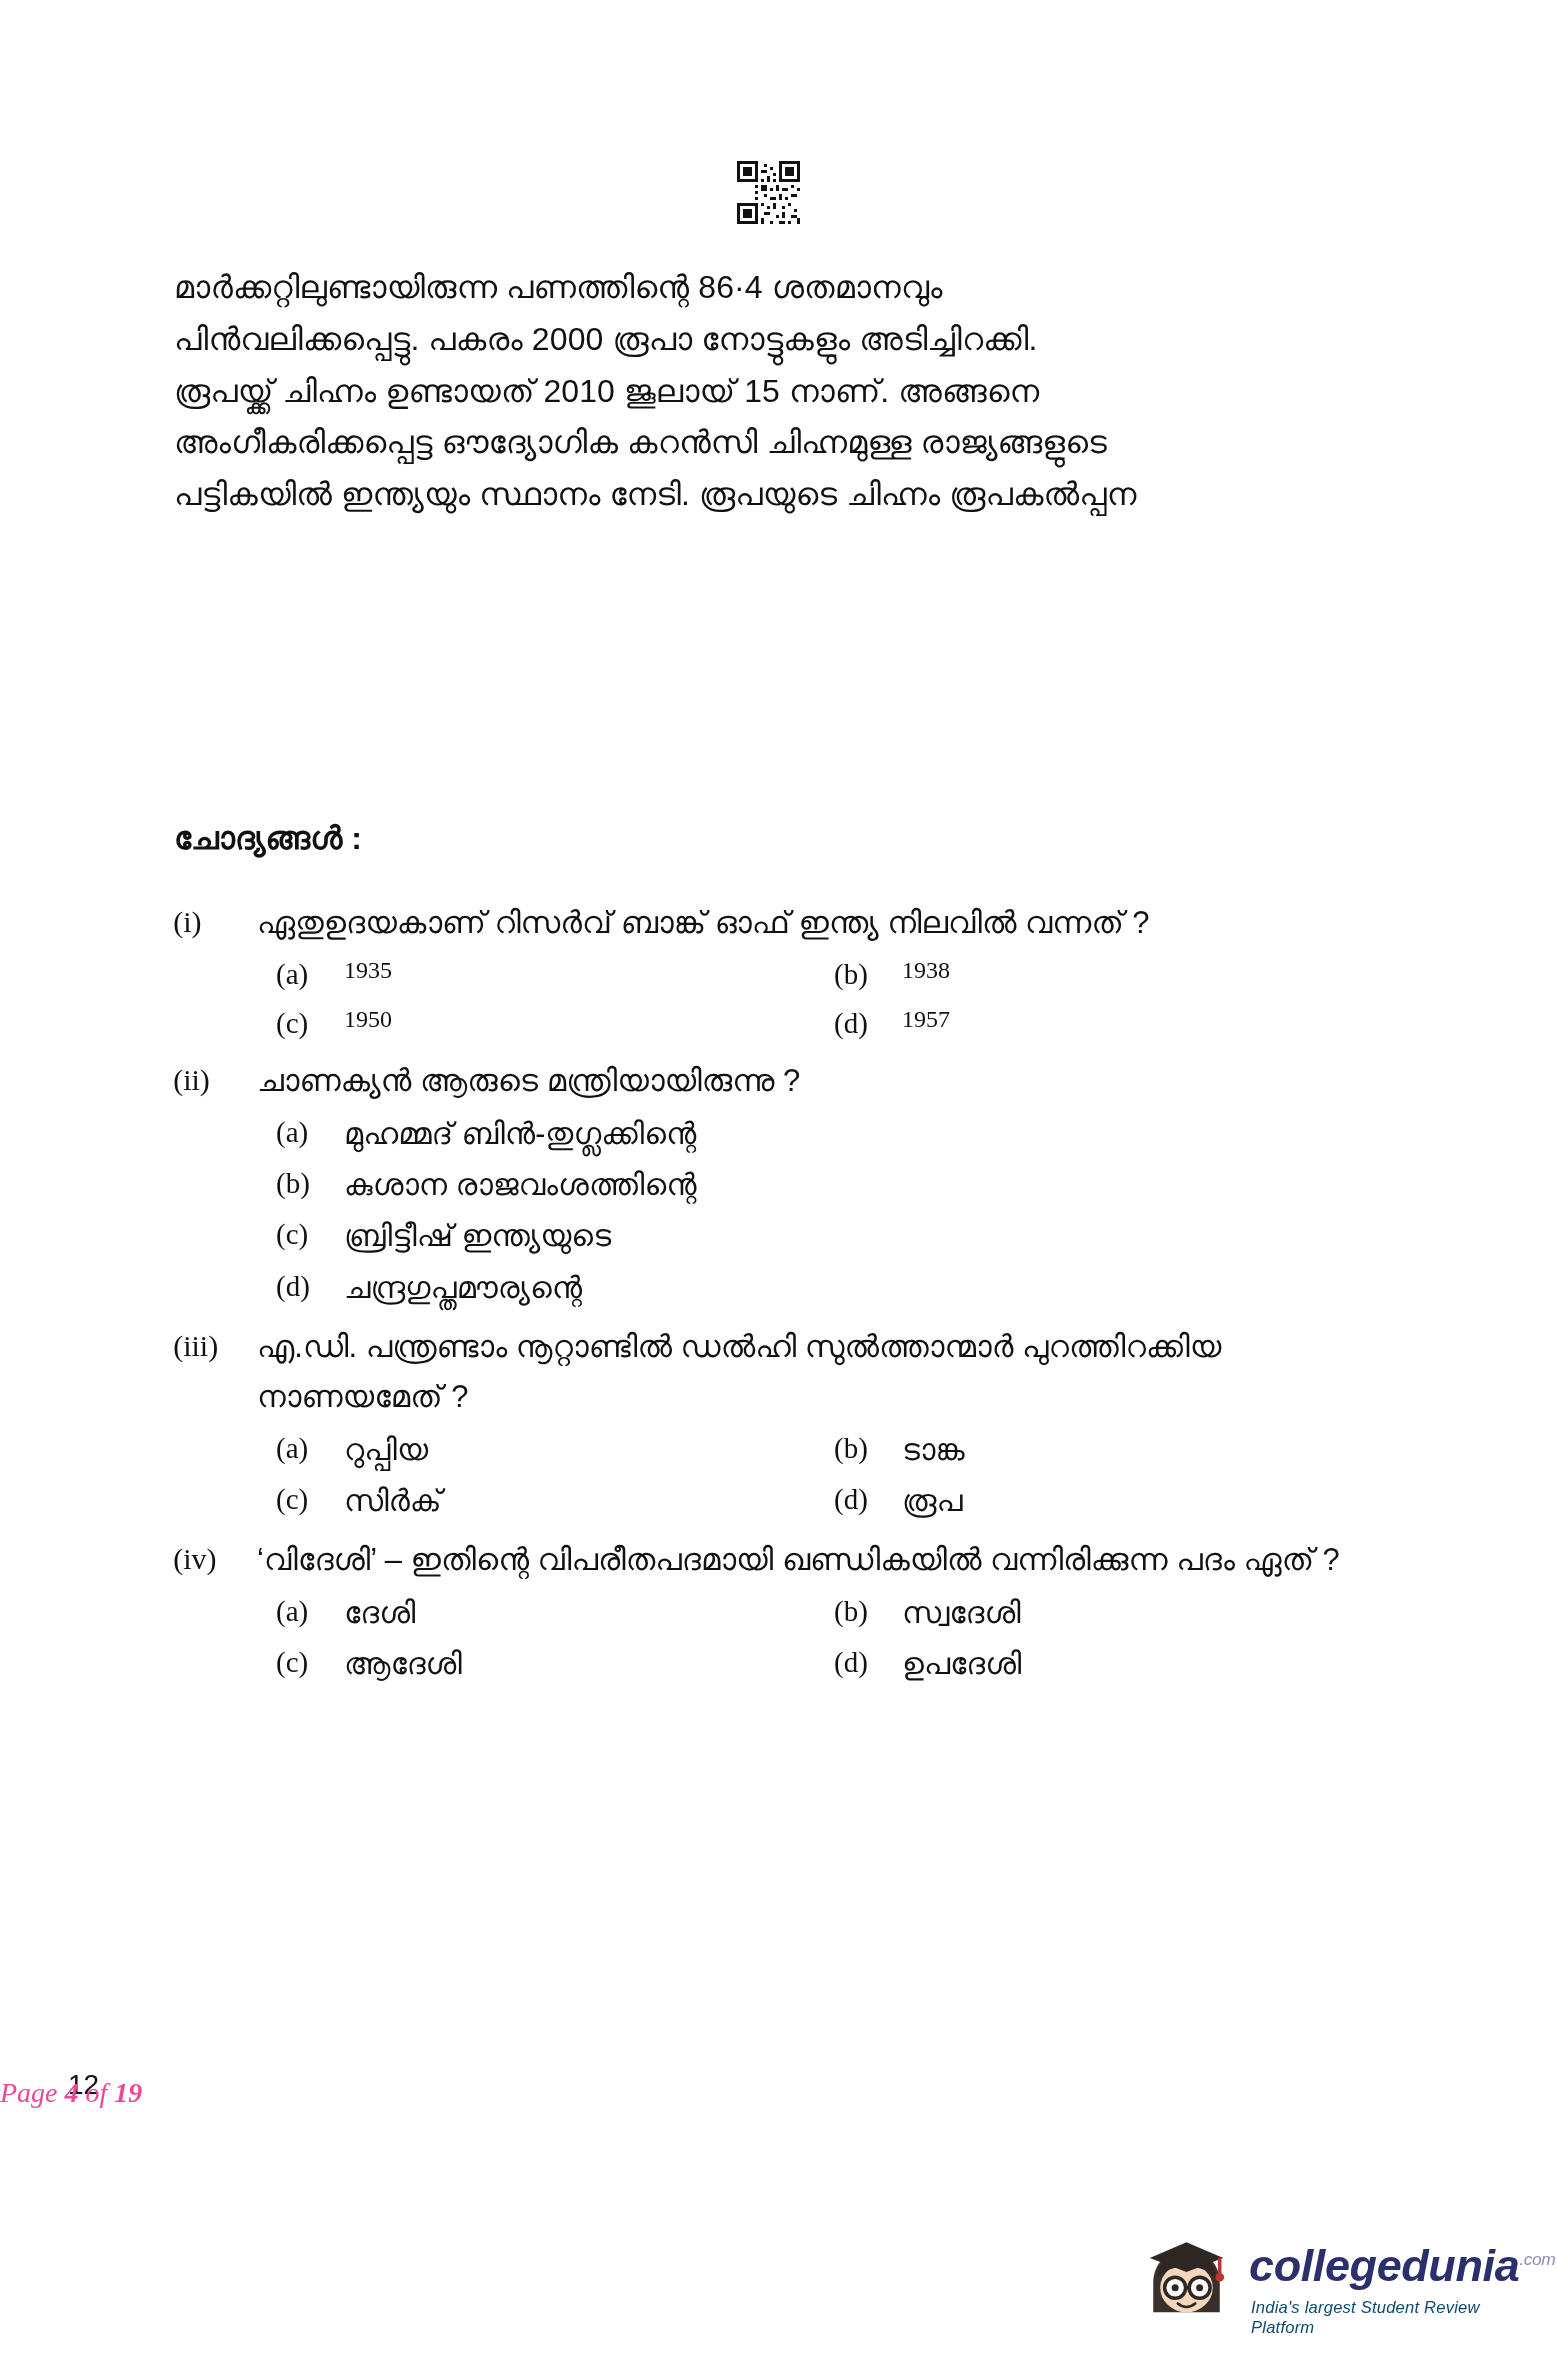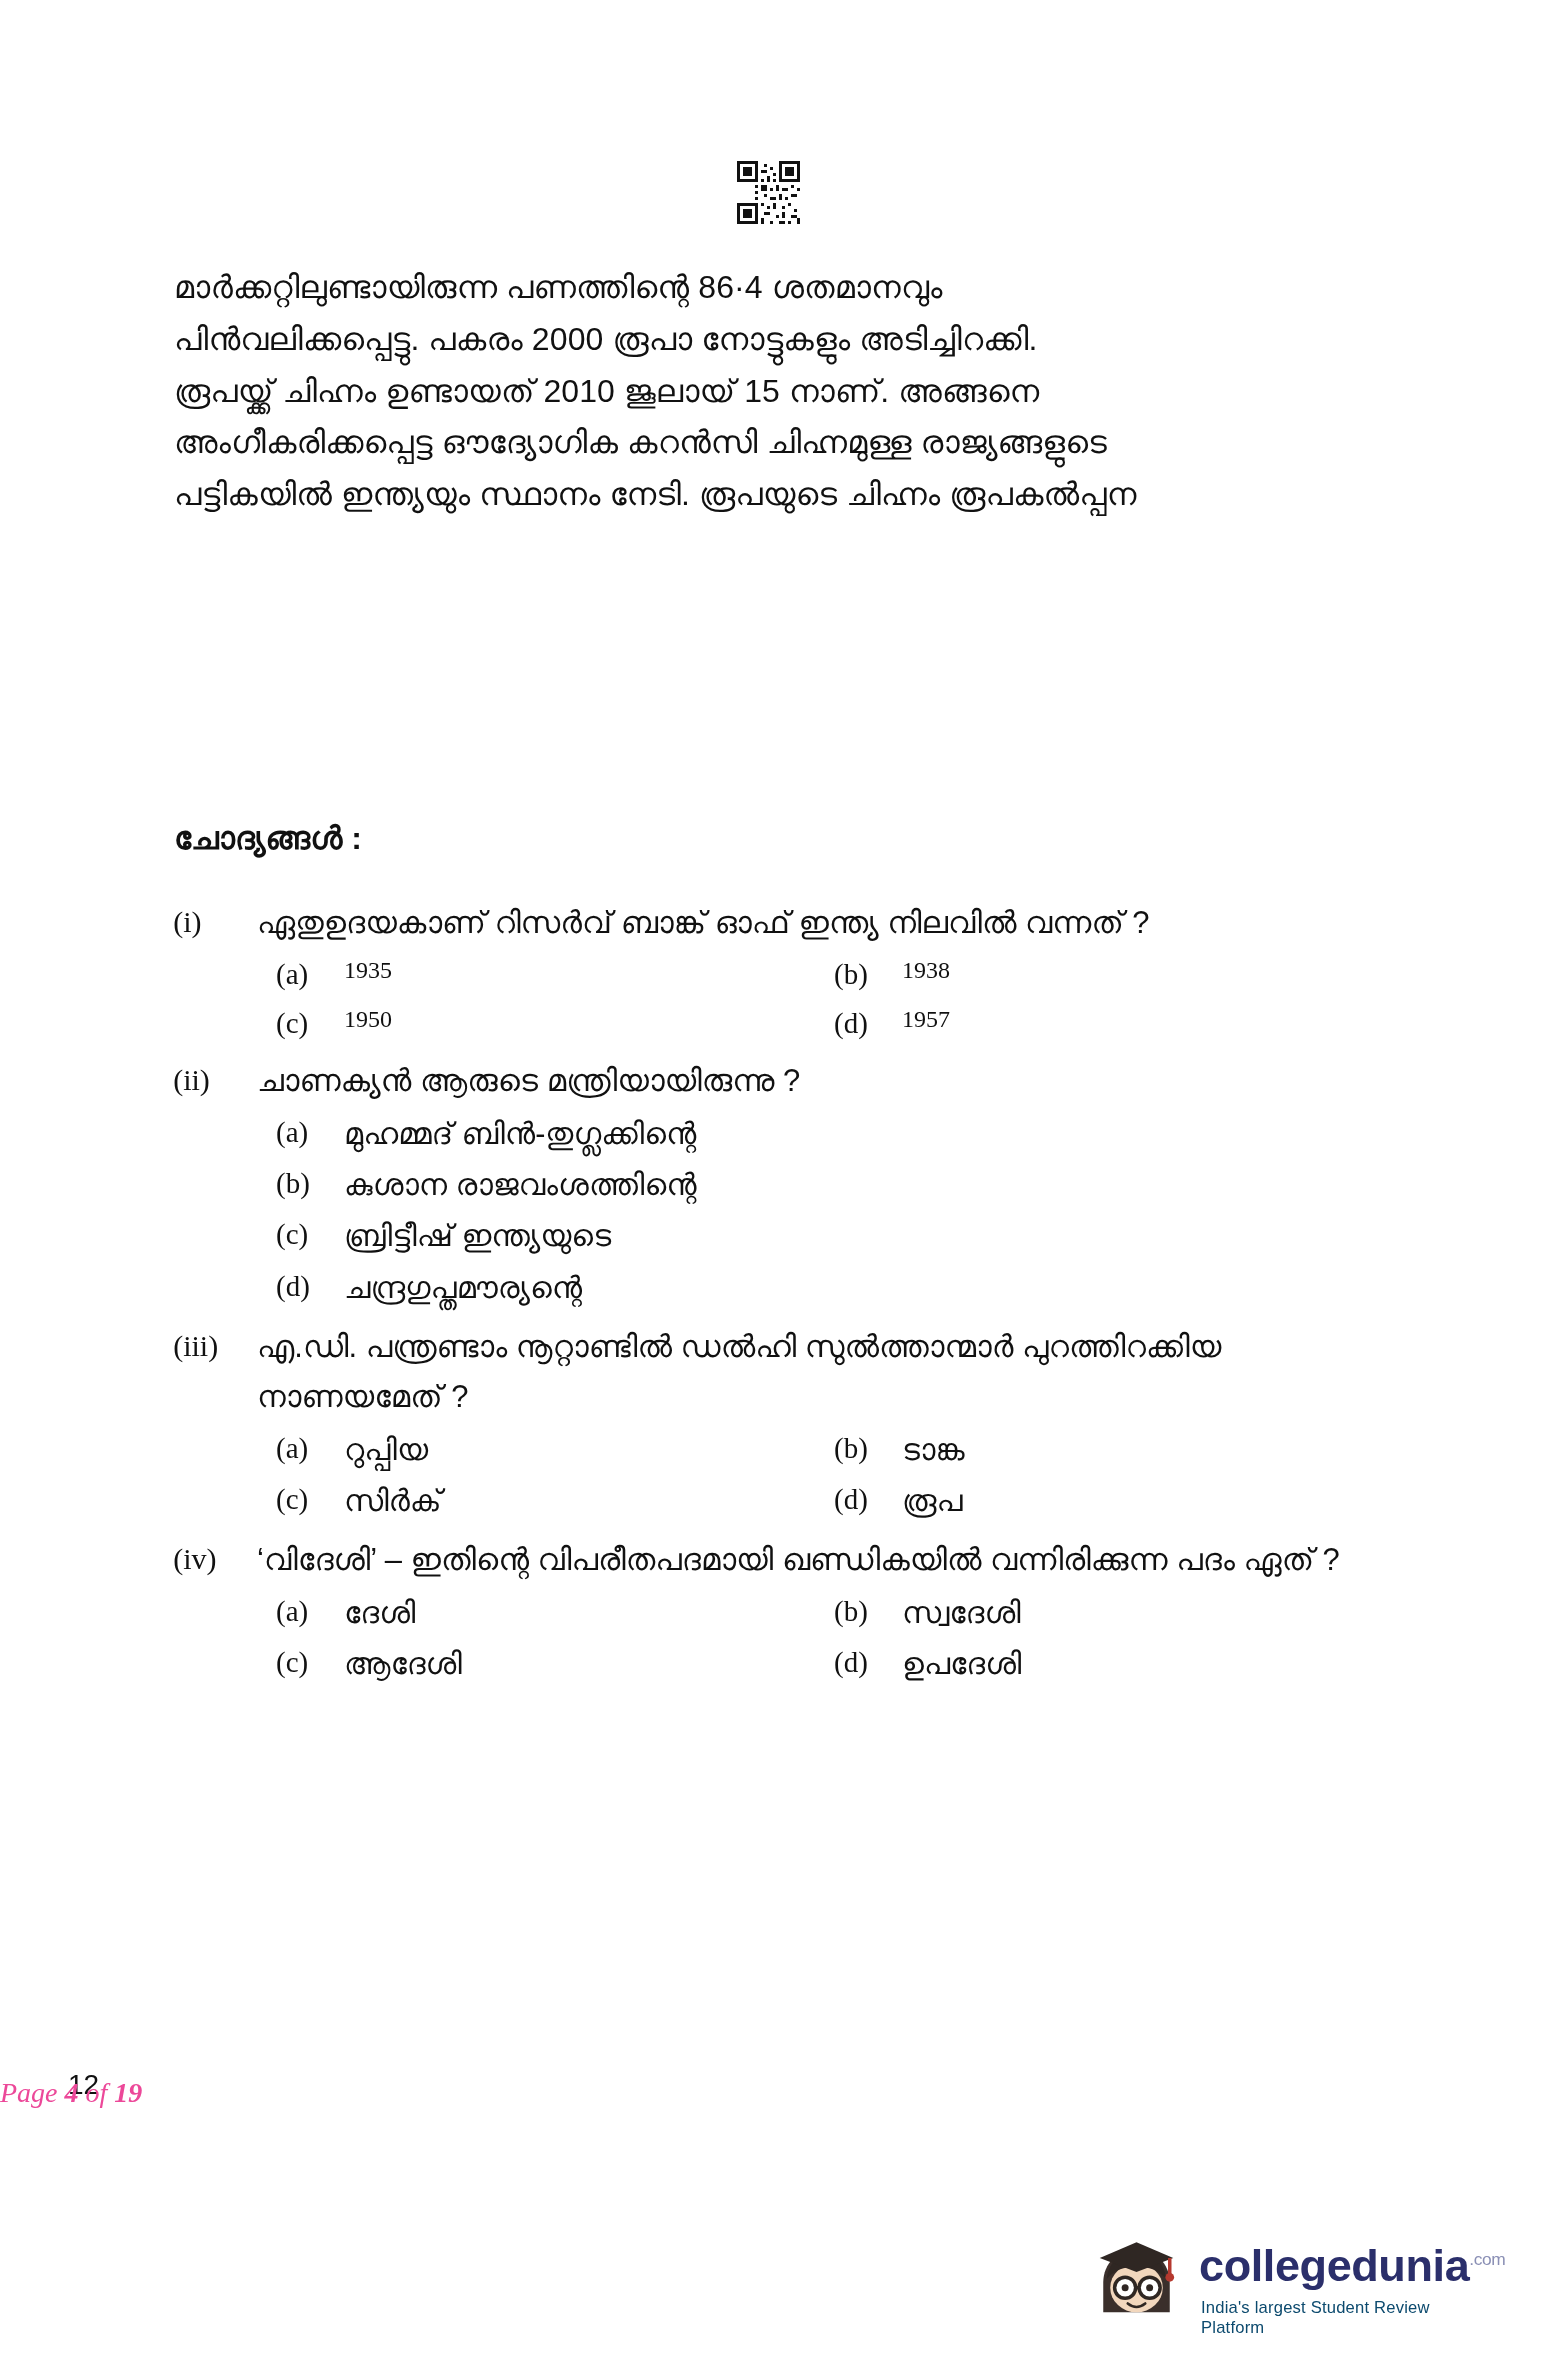--- a/index.html
+++ b/index.html
@@ -146,24 +146,25 @@
     font-family: "Liberation Serif", serif;
     font-style: italic;
     font-size: 28px;
     color: #ec4899;
   }
   .page-of b { font-weight: bold; }
 
   
   .logo {
     position: absolute;
-    left: 1084px;
+    left: 1134px;
     top: 2228px;
     width: 375px;
     height: 109px;
+    font-style: italic;
   }
   .logo-mark {
     position: absolute;
     left: 0; top: 1.7px;
     width: 105px; height: 105px;
   }
   .logo-text {
     position: absolute;
     left: 115px;
     top: 12.2px;

